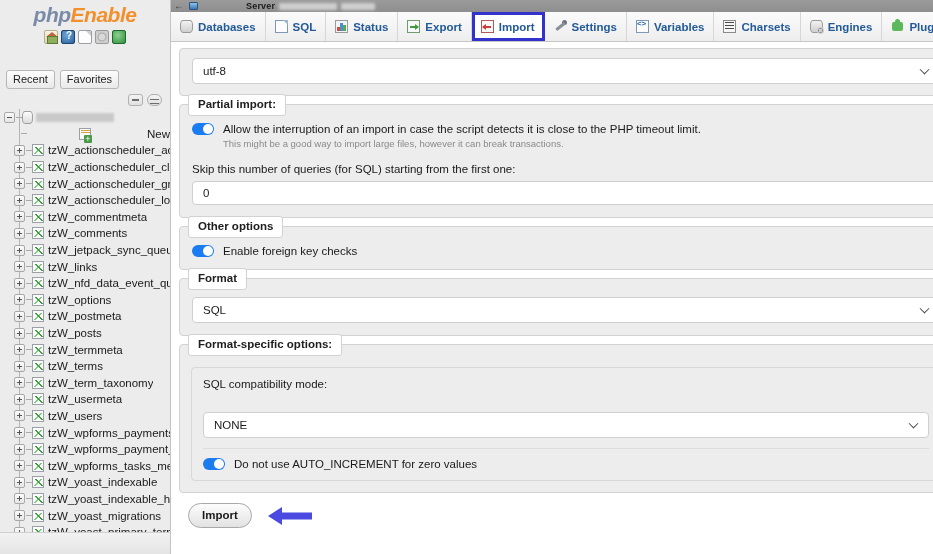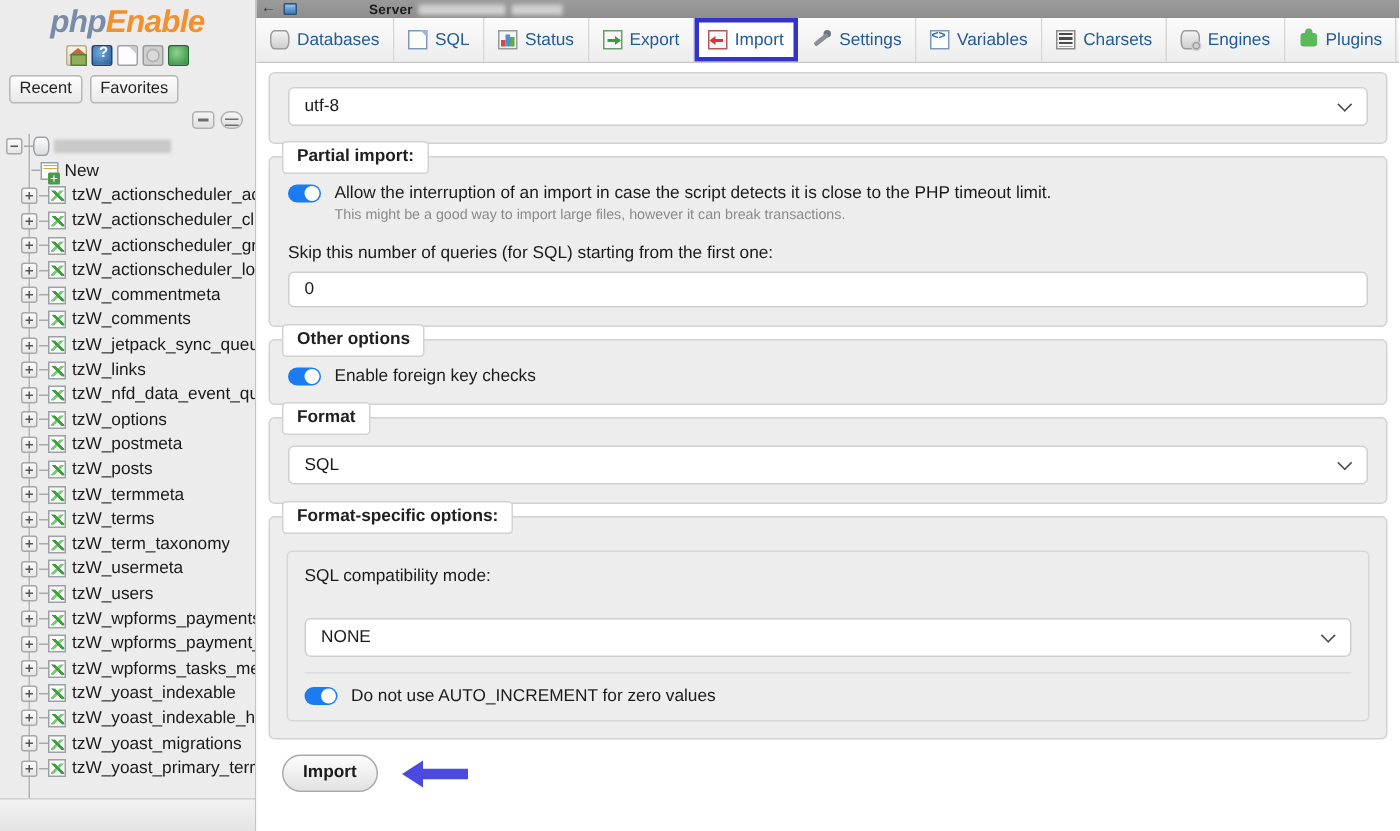--- a/index.html
+++ b/index.html
@@ -58,21 +58,21 @@
     border-left:6px solid transparent; border-right:6px solid transparent;
     border-bottom:5px solid #c0683a;
   }
   .ic-doc-blue { background: radial-gradient(circle at 40% 35%, #6fa8dc, #2b5f99); border:1px solid #1d4470; border-radius:50%; }
   .ic-doc-blue:after { content:"?"; position:absolute; left:4px; top:-1px; font-size:10px; color:#fff; font-style:normal; font-weight:bold; font-family:"Liberation Sans",sans-serif;}
   .ic-page { background:#fdfdfd; border:1px solid #9aa0a6; }
   .ic-page:after{content:""; position:absolute; right:0; top:0; border-left:5px solid transparent; border-top:5px solid #c8ccd0;}
   .ic-gear-sm { background: radial-gradient(circle at 50% 50%, #d9d9d9 38%, #a9a9a9 44%, #cfcfcf 60%); border-radius:50%; border:1px solid #9a9a9a; }
   .ic-green { background: radial-gradient(circle at 40% 35%, #8fd18f, #2f8f3f); border-radius:50%; border:1px solid #1f6b2c; }
 
-  .chip-row { padding: 2px 6px 3px 6px; display: flex; gap: 5px; }
+  .chip-row { padding: 2px 6px 3px 6px; display: flex; gap: 5px; margin-top: 20px; }
   .chip {
     font-size: 11px;
     color: #222;
     background: linear-gradient(#fdfdfd,#e9e9e9);
     border: 1px solid #b7b7b7;
     border-radius: 3px;
     padding: 1px 6px 2px 6px;
     line-height: 14px;
   }
 
@@ -222,21 +222,21 @@
     align-items: stretch;
     position: relative;
   }
   .tab {
     display: flex;
     align-items: center;
     gap: 5px;
     padding: 0 9px;
     border-right: 1px solid #d6d6d6;
     font-size: 11.5px;
-    font-weight: normal;
+    font-weight: bold;
     color: #235a97;
     background: linear-gradient(#fbfbfb,#ededed);
     white-space: nowrap;
     position: relative;
   }
   .tab.active-highlight {
     background: #ffffff;
     outline: 3px solid #3333cc;
     outline-offset: -3px;
     z-index: 3;
@@ -447,21 +447,21 @@
 
     <div id="db-tree">
       <div class="tree-row db-root">
         <span class="exp"></span>
         <span class="dash"></span>
         <span class="db-icon"></span>
         <span class="redacted" style="width:78px"></span>
       </div>
       <div id="tree-items">
           <div class="vline" style="left: 19px;"></div>
-          <div class="tree-row" style="padding-left: 19px;">
+          <div class="tree-row" style="padding-left: 19px; justify-content: space-between;">
             <span class="dash"></span>
             <span class="new-icon"></span>
             <span class="tree-label">New</span>
           </div>
           <div class="tree-row" style="padding-left: 12px;">
             <span class="exp plus"></span>
             <span class="dash"></span>
             <span class="tbl-icon"></span>
             <span class="tree-label">tzW_actionscheduler_actions</span>
           </div>

